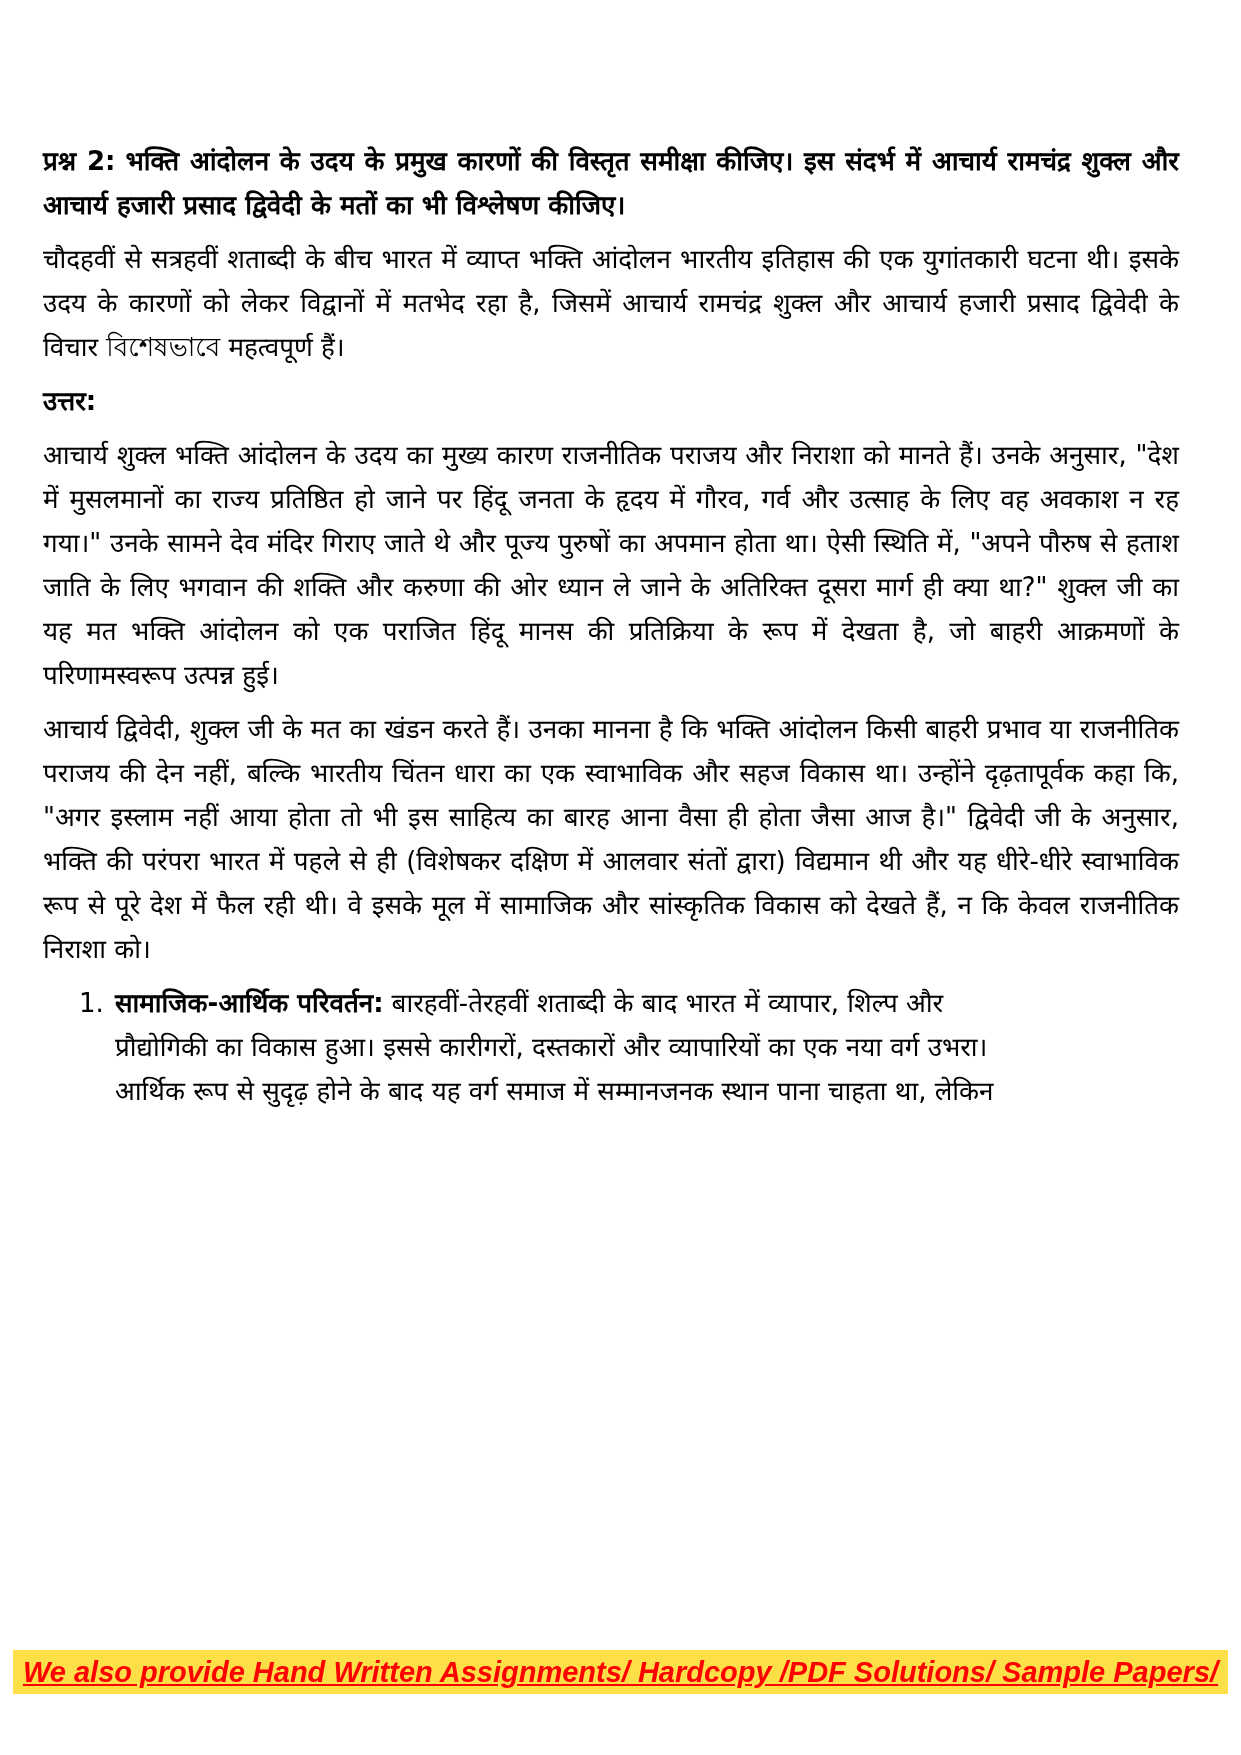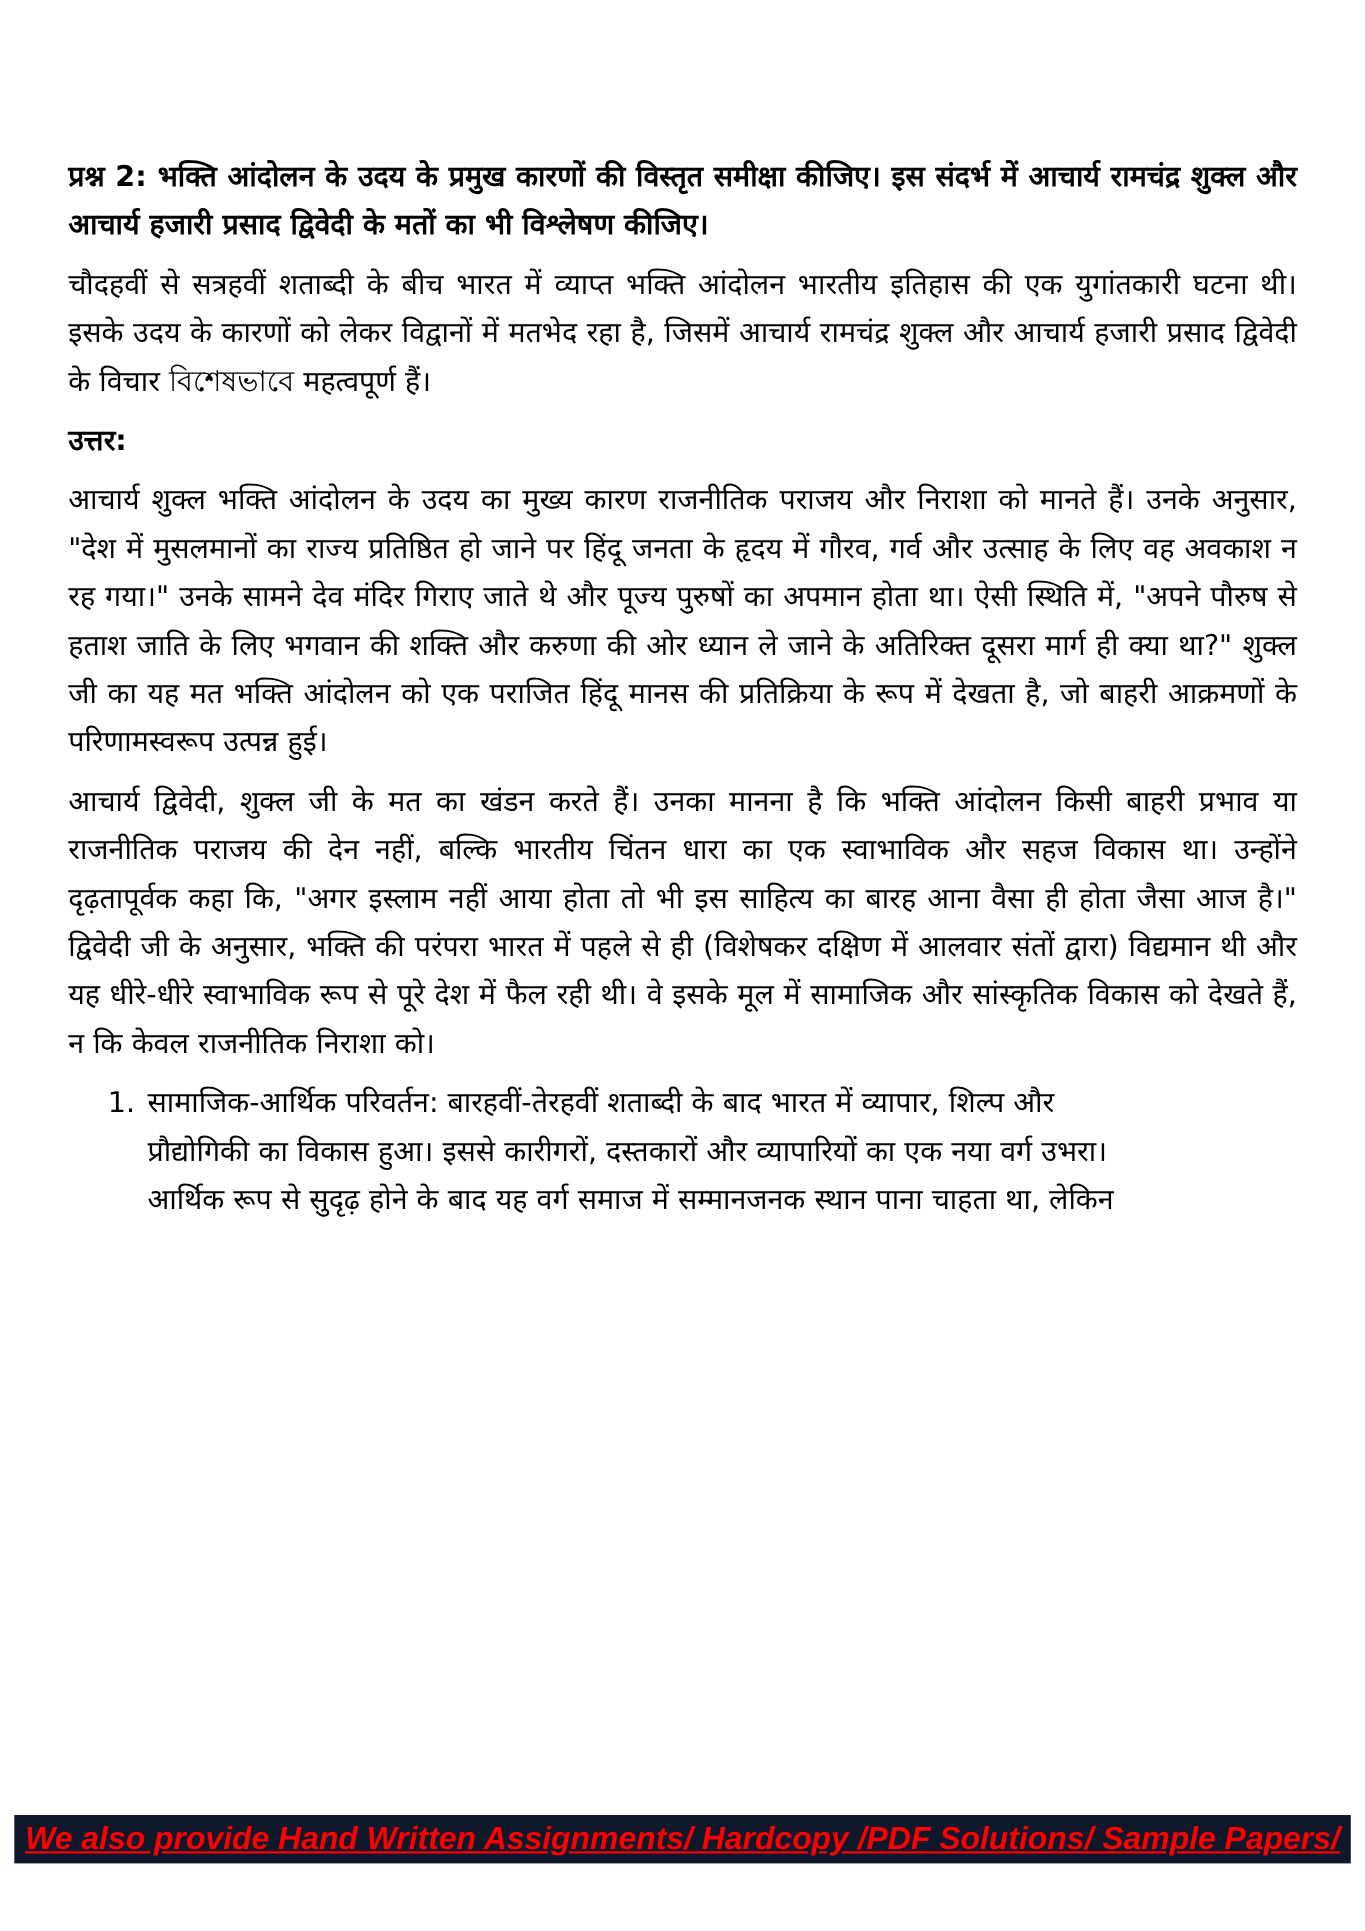--- a/index.html
+++ b/index.html
@@ -8,21 +8,21 @@
     height: 1755px;
     background: #ffffff;
     font-family: "DejaVu Sans", sans-serif;
     color: #000000;
     position: relative;
     overflow: hidden;
   }
   .page {
     position: absolute;
     inset: 0;
-    padding: 139px 62px 0 62px;
+    padding: 139px 62px 0 43px;
     box-sizing: border-box;
   }
   .block {
     font-size: 26px;
     line-height: 44px;
     margin: 0 0 10px 0;
   }
   .question { font-weight: 700; text-align: justify; }
   .q-label { margin-right: 10px; }
   .answer-label { font-weight: 700; }
@@ -38,35 +38,35 @@
   .list-number {
     width: 36px;
     margin-left: 36px;
     flex: 0 0 auto;
   }
   .list-content {
     flex: 0 1 auto;
     max-width: 905px;
     text-align: left;
   }
-  .list-title { font-weight: 400; margin-right: 8px; }
+  .list-title { font-weight: 700; margin-right: 8px; }
   .footer {
     position: absolute;
     left: 0;
     right: 0;
     top: 1650px;
     text-align: center;
     font-family: "Liberation Sans", sans-serif;
     font-weight: 700;
     font-style: italic;
     font-size: 29px;
   }
   .footer-line { margin-bottom: 6px; }
   .footer-hl {
-    background: #0f172a;
+    background: #fde047;
     color: #ff0000;
     text-decoration: underline;
     text-decoration-color: #ff0000;
     padding: 6px 10px 5px 10px;
     display: inline-block;
   }
 </style>
 </head>
 <body>
 

